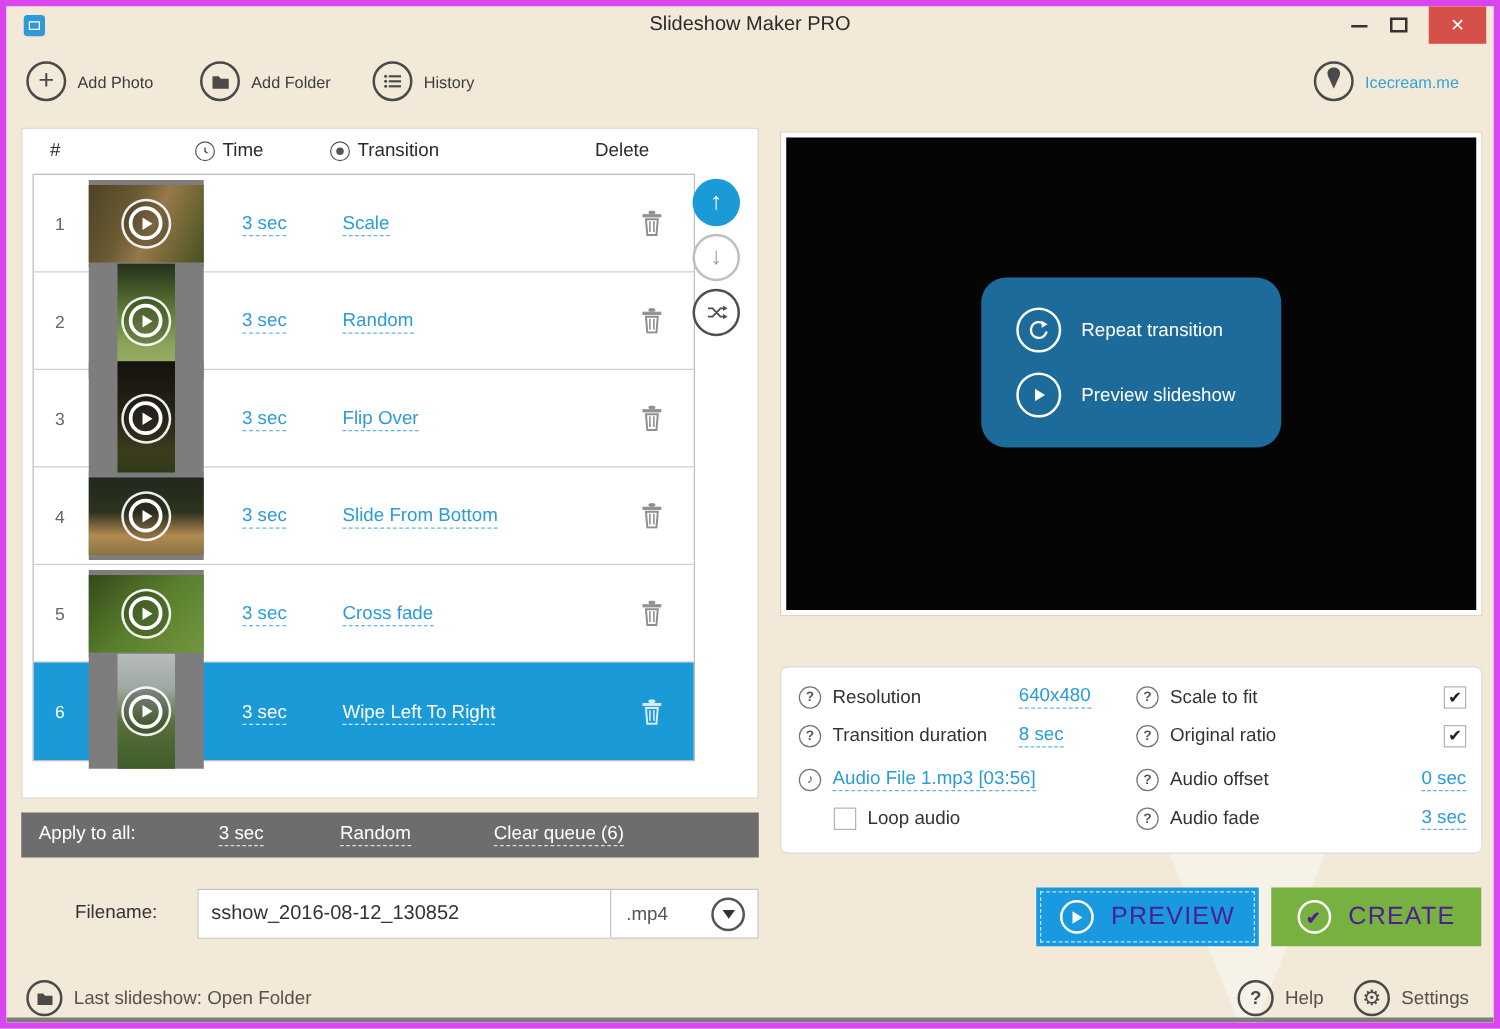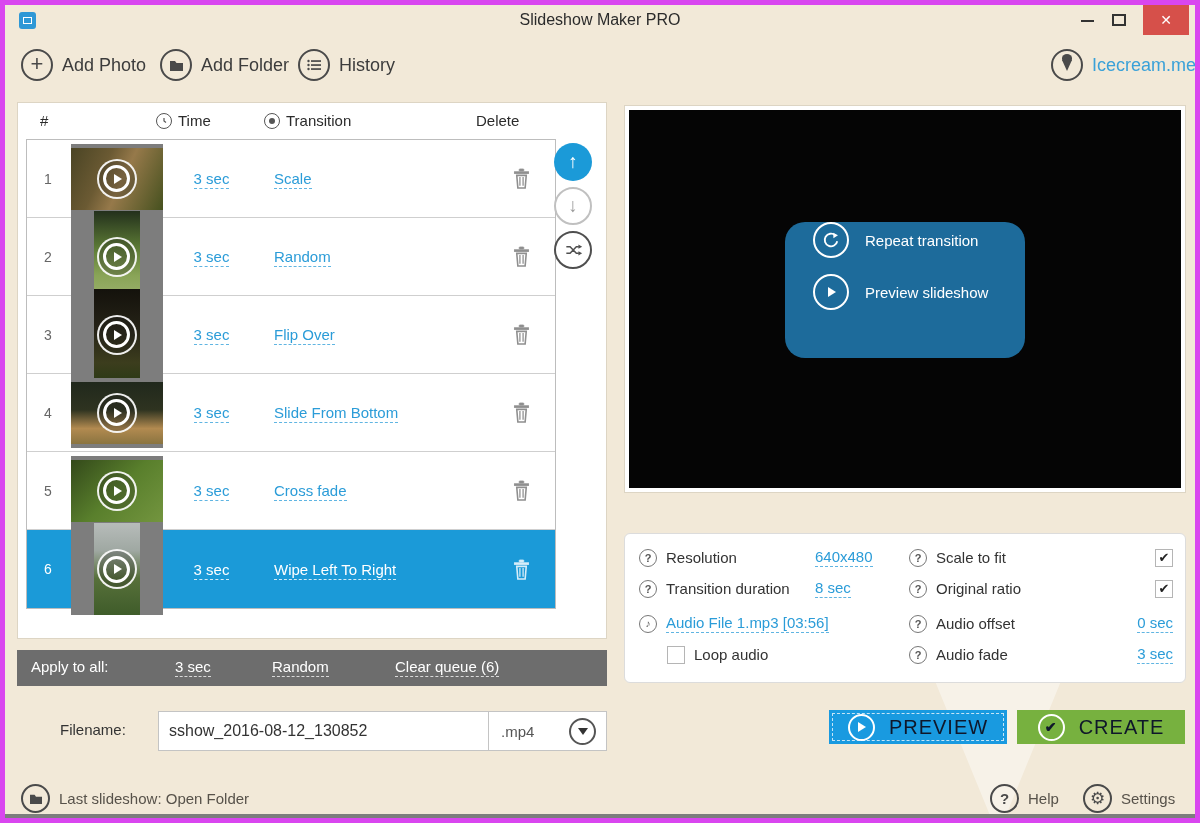--- a/index.html
+++ b/index.html
@@ -24,21 +24,21 @@
   .win-title{position:absolute;left:0;right:0;top:6px;text-align:center;font-size:16px;color:#2b2b2b}
   .btn-min{position:absolute;left:1076px;top:15px;width:13px;height:2px;background:#333;cursor:pointer}
   .btn-max{position:absolute;left:1107px;top:9px;width:14px;height:12px;border:2px solid #333;cursor:pointer}
   .btn-close{position:absolute;left:1138px;top:0;width:46px;height:30px;background:#d6504a;color:#fff;
     display:flex;align-items:center;justify-content:center;font-size:14px;cursor:pointer}
 
   
   .toolbar-item{position:absolute;top:44px;display:flex;align-items:center;gap:9px;cursor:pointer}
   .circ{width:32px;height:32px;border:2px solid #4a4a4a;border-radius:50%;
     display:flex;align-items:center;justify-content:center;color:#4a4a4a;flex:0 0 auto}
-  .toolbar-item .lbl{font-size:18px;color:#3c3c3c}
+  .toolbar-item .lbl{font-size:13px;color:#3c3c3c}
   .brand .lbl{color:#3aa1d8}
   .plus{font-size:22px;line-height:1;margin-top:-2px}
   .cone{width:0;height:0;border-left:5px solid transparent;border-right:5px solid transparent;
     border-top:11px solid #4a4a4a;position:relative}
   .scoop{position:absolute;left:-5px;top:-17px;width:10px;height:8px;border-radius:50% 50% 40% 40%;background:#4a4a4a}
 
   
   .queue-panel{position:absolute;left:12px;top:97px;width:590px;height:537px;background:#fff;border:1px solid #ddd5c4}
   .qheader{position:relative;height:36px;font-size:15px;color:#2b2b2b}
   .qheader .h{position:absolute;top:9px;display:flex;align-items:center;gap:6px}
@@ -98,21 +98,21 @@
     font-family:"Liberation Sans",sans-serif;font-size:16px;color:#333;padding:0 10px}
   .fn-ext{font-size:15px;color:#555;padding:0 14px 0 12px}
   .fn-dd{margin-left:auto;margin-right:10px;width:27px;height:27px;border:2px solid #555;border-radius:50%;
     display:flex;align-items:center;justify-content:center;cursor:pointer}
   .fn-dd i{width:0;height:0;border-left:5px solid transparent;border-right:5px solid transparent;border-top:7px solid #333}
 
   
   .player{position:absolute;left:619px;top:100px;width:562px;height:388px;background:#fff;border:1px solid #ddd5c4;padding:4px;display:flex;flex-direction:column}
   .screen{position:relative;flex:1;background:#050505}
   .overlay-menu{position:absolute;left:50%;top:112px;transform:translateX(-50%);width:240px;height:136px;
-    background:#1d6b9b;border-radius:20px;display:flex;flex-direction:column;gap:16px;padding-left:28px}
+    background:#1d6b9b;border-radius:20px;display:flex;flex-direction:column;justify-content:center;gap:16px;padding-left:28px}
   .ov-item{display:flex;align-items:center;gap:16px;color:#fff;font-size:15px;cursor:pointer}
   .ov-circ{width:36px;height:36px;border:2px solid #fff;border-radius:50%;display:flex;align-items:center;justify-content:center;flex:0 0 auto}
   .controls{height:44px;background:#787878;display:flex;align-items:center;padding:0 12px;gap:9px;color:#fff}
   .ctl-circ{width:34px;height:34px;border:2px solid #fff;border-radius:50%;display:flex;align-items:center;justify-content:center;cursor:pointer;flex:0 0 auto}
   .stop-sq{width:13px;height:13px;background:#fff;border-radius:2px}
   .time-txt{font-size:16px;letter-spacing:.5px}
   .seek{display:flex;align-items:center;margin:0 6px}
   .handle{width:11px;height:13px;background:#111}
   .bar-blue{height:9px;background:#2196d8}
   .seek .bar-blue{width:158px}
@@ -132,22 +132,22 @@
   .note-ic{width:18px;height:18px;border:1.5px solid #777;border-radius:50%;display:flex;align-items:center;justify-content:center;
     font-size:10px;color:#555;flex:0 0 auto}
   .sval{position:absolute;left:176px;white-space:nowrap}
   .sval-r{margin-left:auto}
   .cb{width:18px;height:18px;border:1px solid #b5b5b5;background:#fff;display:flex;align-items:center;justify-content:center;
     font-size:13px;color:#222;cursor:pointer;flex:0 0 auto}
   .cb.on::after{content:"\2714"}
   .loop-row{padding-left:28px}
 
   
-  .action-btn{position:absolute;top:705px;height:34px;display:flex;align-items:center;justify-content:center;gap:14px;
-    color:#0f172a;font-size:20px;letter-spacing:1px;cursor:pointer}
+  .action-btn{position:absolute;top:705px;height:47px;display:flex;align-items:center;justify-content:center;gap:14px;
+    color:#4c1d95;font-size:20px;letter-spacing:1px;cursor:pointer}
   .btn-preview{left:824px;width:178px;background:#199ae0;outline:1px dashed rgba(255,255,255,.75);outline-offset:-4px}
   .btn-create{left:1012px;width:168px;background:#77b13f}
   .act-circ{width:27px;height:27px;border:2px solid #fff;border-radius:50%;display:flex;align-items:center;justify-content:center;flex:0 0 auto}
   .tri-s{width:0;height:0;border-left:8px solid #fff;border-top:5px solid transparent;border-bottom:5px solid transparent;margin-left:2px}
   .chk{font-size:14px;font-weight:bold}
 
   
   .footer-item{position:absolute;top:779px;display:flex;align-items:center;gap:9px;cursor:pointer}
   .footer-item .lbl{font-size:15px;color:#57524a}
   .f-last{left:16px}

